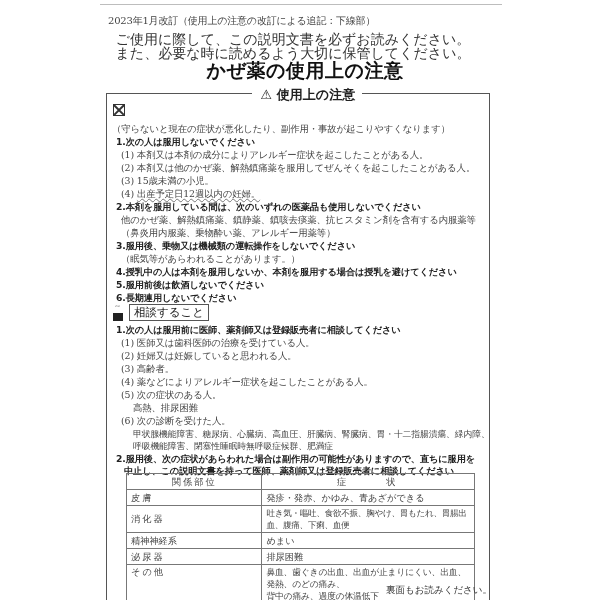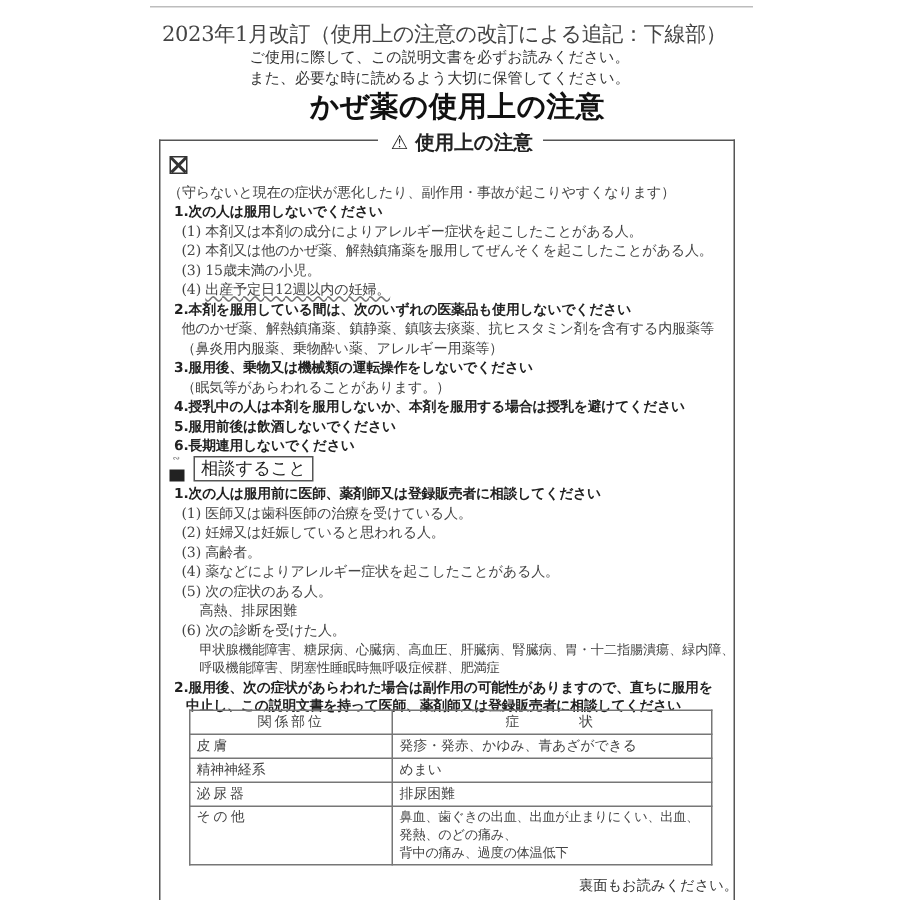--- a/index.html
+++ b/index.html
@@ -1,20 +1,20 @@
 <!DOCTYPE html>
 <html><head>
 <meta charset="utf-8">
 <style>
   * { box-sizing: border-box; margin: 0; padding: 0; }
   html, body { width: 600px; height: 600px; background: #ffffff; overflow: hidden; }
   body { position: relative; font-family: "DejaVu Serif", "Liberation Serif", serif; color: #3a3a3a; }
   .topline { position: absolute; left: 100px; top: 4px; width: 402px; height: 1px; background: #bdbdbd; }
-  .revision { position: absolute; left: 108px; top: 14px; font-size: 14px; color: #444; letter-spacing: -0.2px; white-space: nowrap; }
-  .intro { position: absolute; left: 0; width: 572px; text-align: center; font-size: 10px; color: #333; white-space: nowrap; }
+  .revision { position: absolute; left: 108px; top: 14px; font-size: 10px; color: #444; letter-spacing: -0.2px; white-space: nowrap; }
+  .intro { position: absolute; left: 0; width: 572px; text-align: center; font-size: 14px; color: #333; white-space: nowrap; }
   .intro.l1 { top: 31px; padding-left: 14px; }
   .intro.l2 { top: 45px; padding-left: 14px; }
   .title { position: absolute; left: 0; width: 600px; top: 58px; text-align: center; font-family: "DejaVu Sans", "Liberation Sans", sans-serif; font-size: 19px; font-weight: bold; color: #111; letter-spacing: 0.5px; padding-left: 10px; }
   .box { position: absolute; left: 106px; top: 93px; width: 384px; height: 520px; border: 1.5px solid #555; border-bottom: none; }
   .box-legend { position: absolute; left: 0; width: 600px; top: 84px; text-align: center; pointer-events: none; }
   .box-legend span.wrap { display: inline-block; background: #fff; padding: 0 7px; font-family: "DejaVu Sans", "Liberation Sans", sans-serif; font-size: 13px; font-weight: bold; color: #222; margin-left: 14px; }
   .warn-icon { display: inline-block; width: 15px; font-weight: normal; margin-right: 3px; }
   .sec-head { position: absolute; left: 113px; display: flex; align-items: center; }
   .sec-head .label { border: 1px solid #555; padding: 0 4px; font-family: "DejaVu Sans", "Liberation Sans", sans-serif; font-size: 11.5px; color: #222; line-height: 15px; margin-left: 4px; }
   .x-icon { width: 12px; height: 12px; border: 1.5px solid #333; position: relative; }
@@ -102,20 +102,24 @@
       <th>関係部位</th>
       <th class="symh">症状</th>
     </tr>
   </thead>
   <tbody>
     <tr>
       <td class="part">皮膚</td>
       <td>発疹・発赤、かゆみ、青あざができる</td>
     </tr>
     <tr>
+      <td class="part">消化器</td>
+      <td style="font-size:8.6px; letter-spacing:-0.3px;">吐き気・嘔吐、食欲不振、胸やけ、胃もたれ、胃腸出血、腹痛、下痢、血便</td>
+    </tr>
+    <tr>
       <td class="part" style="letter-spacing:0;">精神神経系</td>
       <td>めまい</td>
     </tr>
     <tr>
       <td class="part">泌尿器</td>
       <td>排尿困難</td>
     </tr>
     <tr>
       <td class="part" style="vertical-align:top;">その他</td>
       <td style="font-size:8.8px; letter-spacing:-0.2px;">

